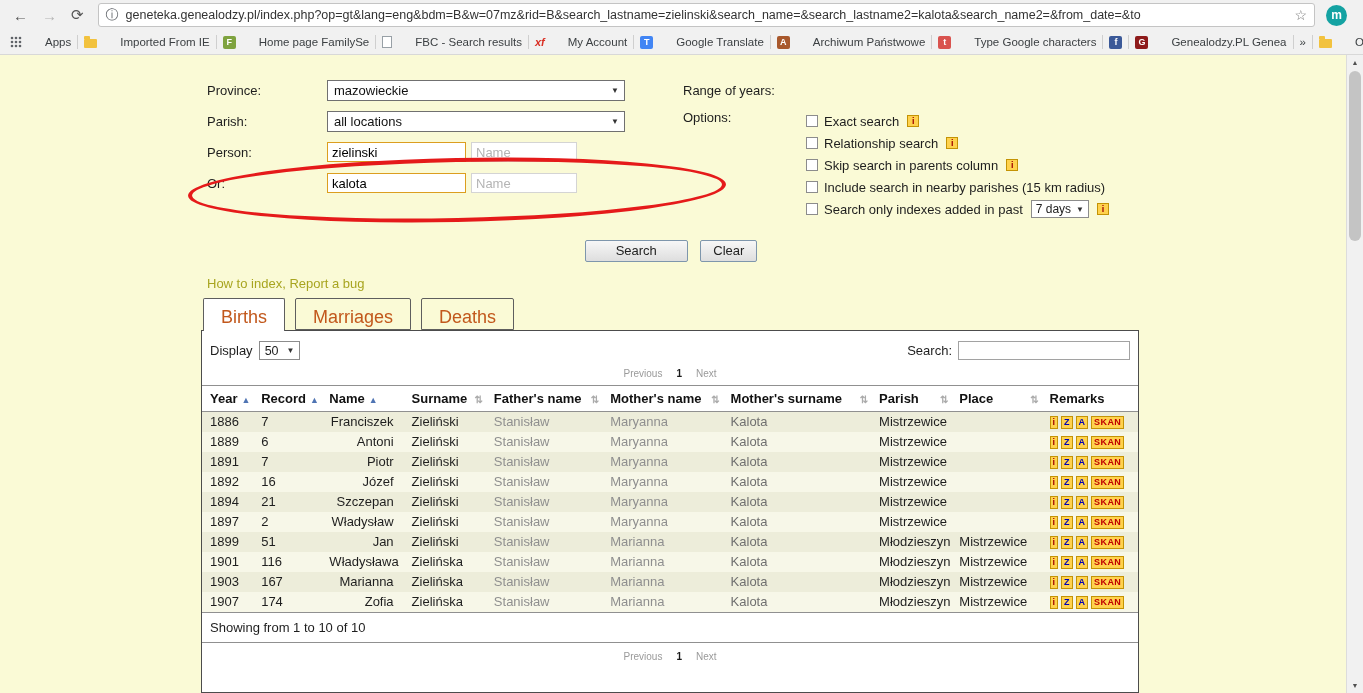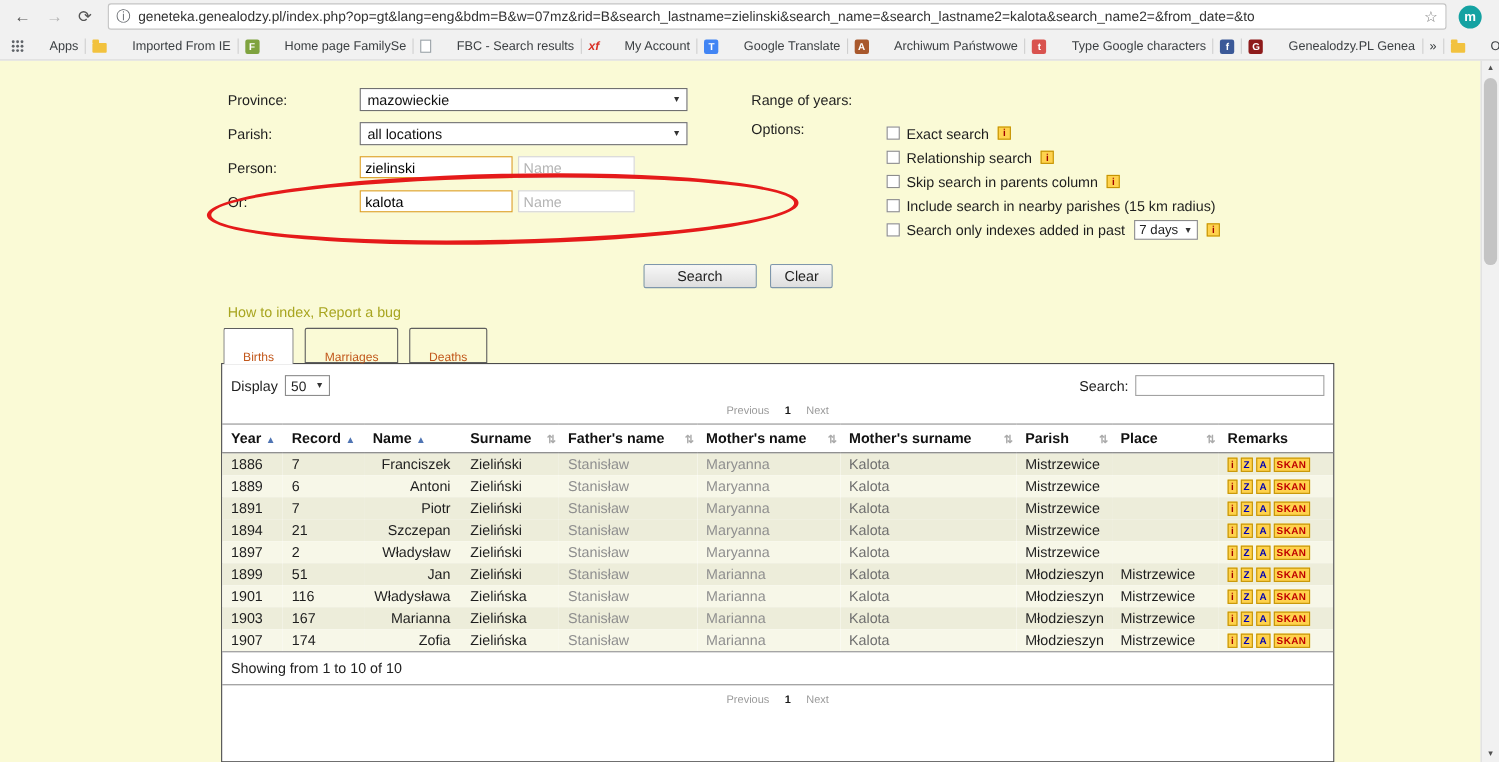--- a/index.html
+++ b/index.html
@@ -67,25 +67,25 @@
   .buttons{position:absolute;left:201px;top:185px;width:940px;text-align:center;}
   .btn{display:inline-block;box-sizing:border-box;height:22px;line-height:20px;padding:0 12px;margin:0 4px;
        background:linear-gradient(#F7F7F7,#DEDEDE);border:1px solid #7E96AC;border-radius:2px;
        font-size:13px;color:#222;font-family:inherit;}
   .btn.search{padding:0 30px;}
 
   .page-links{position:absolute;left:207px;top:221px;font-size:13px;color:#A8A520;}
   .plink{cursor:pointer;}
 
   .tabs{position:absolute;left:203px;top:243px;display:flex;gap:10px;z-index:3;}
-  .tab{box-sizing:border-box;height:32px;padding:20px 17px 0;border:1px solid #5E5E5E;
-       border-radius:2px 2px 0 0;background:#FAFAD6;color:#C2581C;font-size:11px;}
+  .tab{box-sizing:border-box;height:32px;padding:8px 17px 0;border:1px solid #5E5E5E;
+       border-radius:2px 2px 0 0;background:#FAFAD6;color:#C2581C;font-size:18px;}
   .tab.active{background:#FFF;height:33px;border-bottom:none;}
 
-  .panel{position:absolute;left:201px;top:275px;width:1012px;height:363px;background:#FFF;
+  .panel{position:absolute;left:201px;top:275px;width:938px;height:363px;background:#FFF;
          border:1px solid #4C4C4C;box-sizing:border-box;z-index:2;}
   .panel-toolbar{display:flex;justify-content:space-between;align-items:center;padding:10px 8px 0;
                  font-size:13px;color:#1E1E1E;}
   .pt-left,.pt-right{display:flex;align-items:center;gap:6px;}
   .display-select{height:19px;border:1px solid #8C8C8C;background:#FFF;display:inline-flex;align-items:center;
                   gap:8px;padding:0 5px;font-size:12.5px;box-sizing:border-box;}
   .search-input{width:172px;height:19px;border:1px solid #A2A2A2;box-sizing:border-box;font-family:inherit;}
 
   .pagination{text-align:center;font-size:10px;color:#9A9A9A;margin:8px 0 6px;}
   .pagination .pg-prev,.pagination .pg-next{margin:0 8px;}
@@ -366,20 +366,32 @@
             <td>7</td>
             <td class="ta-r">Piotr</td>
             <td>Zieliński</td>
             <td class="dim">Stanisław</td>
             <td class="dim">Maryanna</td>
             <td class="dim2">Kalota</td>
             <td>Mistrzewice</td>
             <td></td>
             <td><span class="chip ci">i</span><span class="chip cz">Z</span><span class="chip ca">A</span><span class="chip cs">SKAN</span></td>
           </tr>
+          <tr class="even">
+            <td>1892</td>
+            <td>16</td>
+            <td class="ta-r">Józef</td>
+            <td>Zieliński</td>
+            <td class="dim">Stanisław</td>
+            <td class="dim">Maryanna</td>
+            <td class="dim2">Kalota</td>
+            <td>Mistrzewice</td>
+            <td></td>
+            <td><span class="chip ci">i</span><span class="chip cz">Z</span><span class="chip ca">A</span><span class="chip cs">SKAN</span></td>
+          </tr>
           <tr class="odd">
             <td>1894</td>
             <td>21</td>
             <td class="ta-r">Szczepan</td>
             <td>Zieliński</td>
             <td class="dim">Stanisław</td>
             <td class="dim">Maryanna</td>
             <td class="dim2">Kalota</td>
             <td>Mistrzewice</td>
             <td></td>

